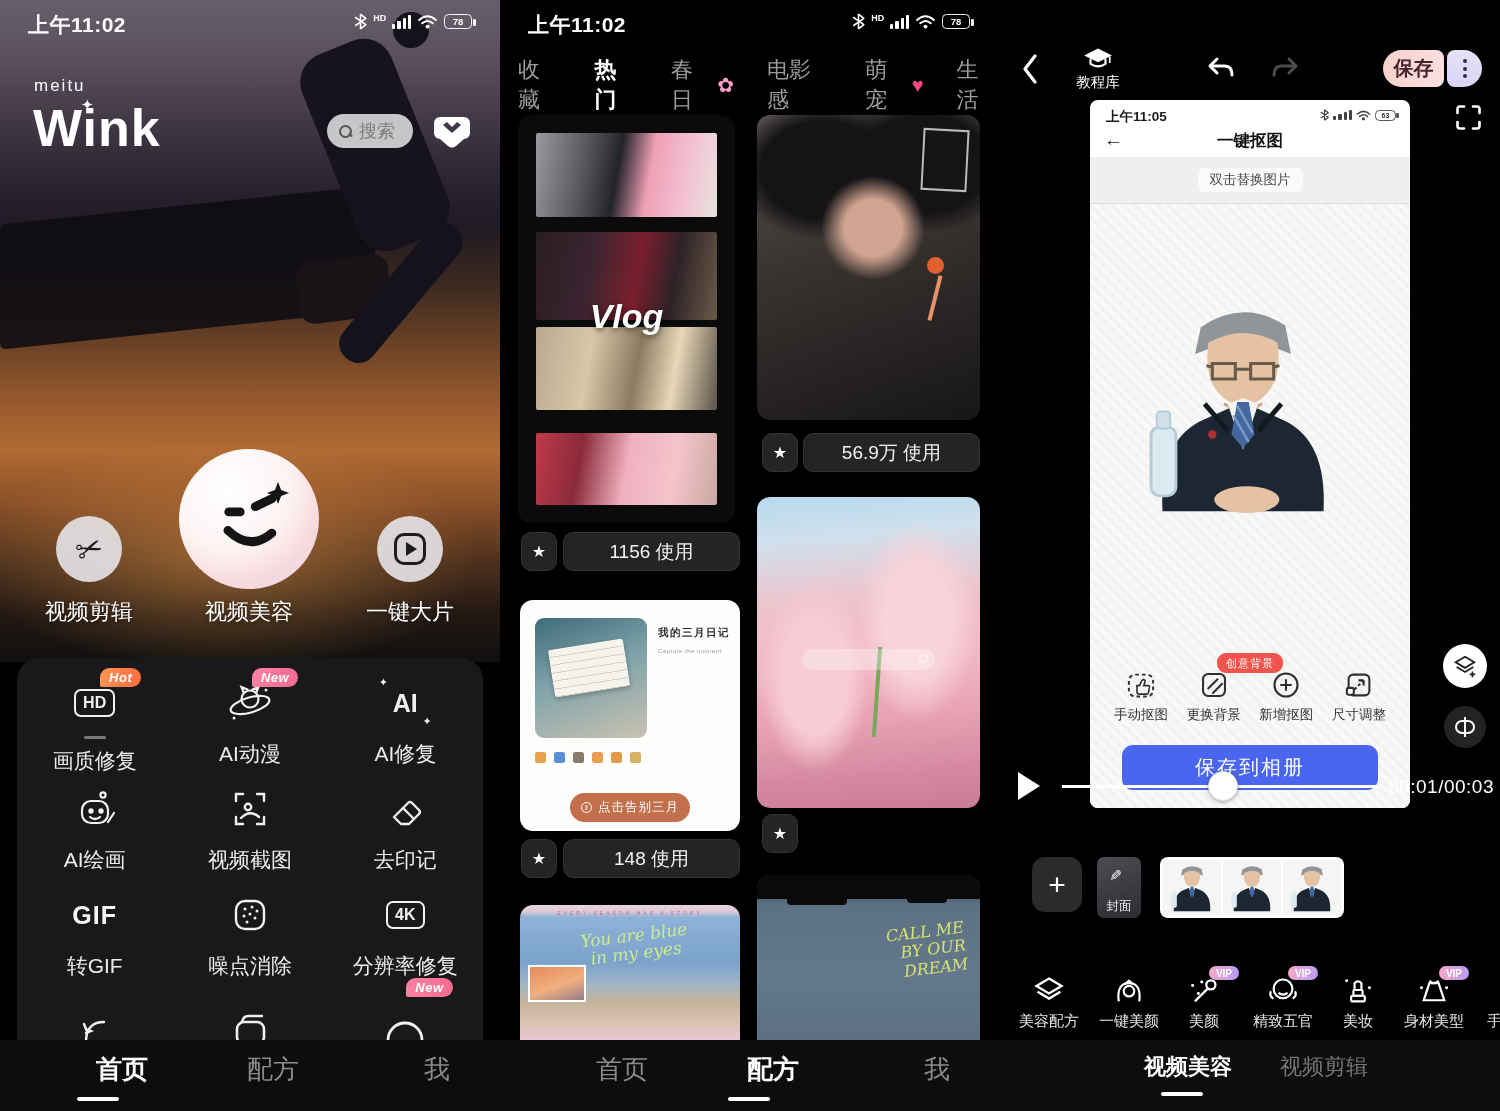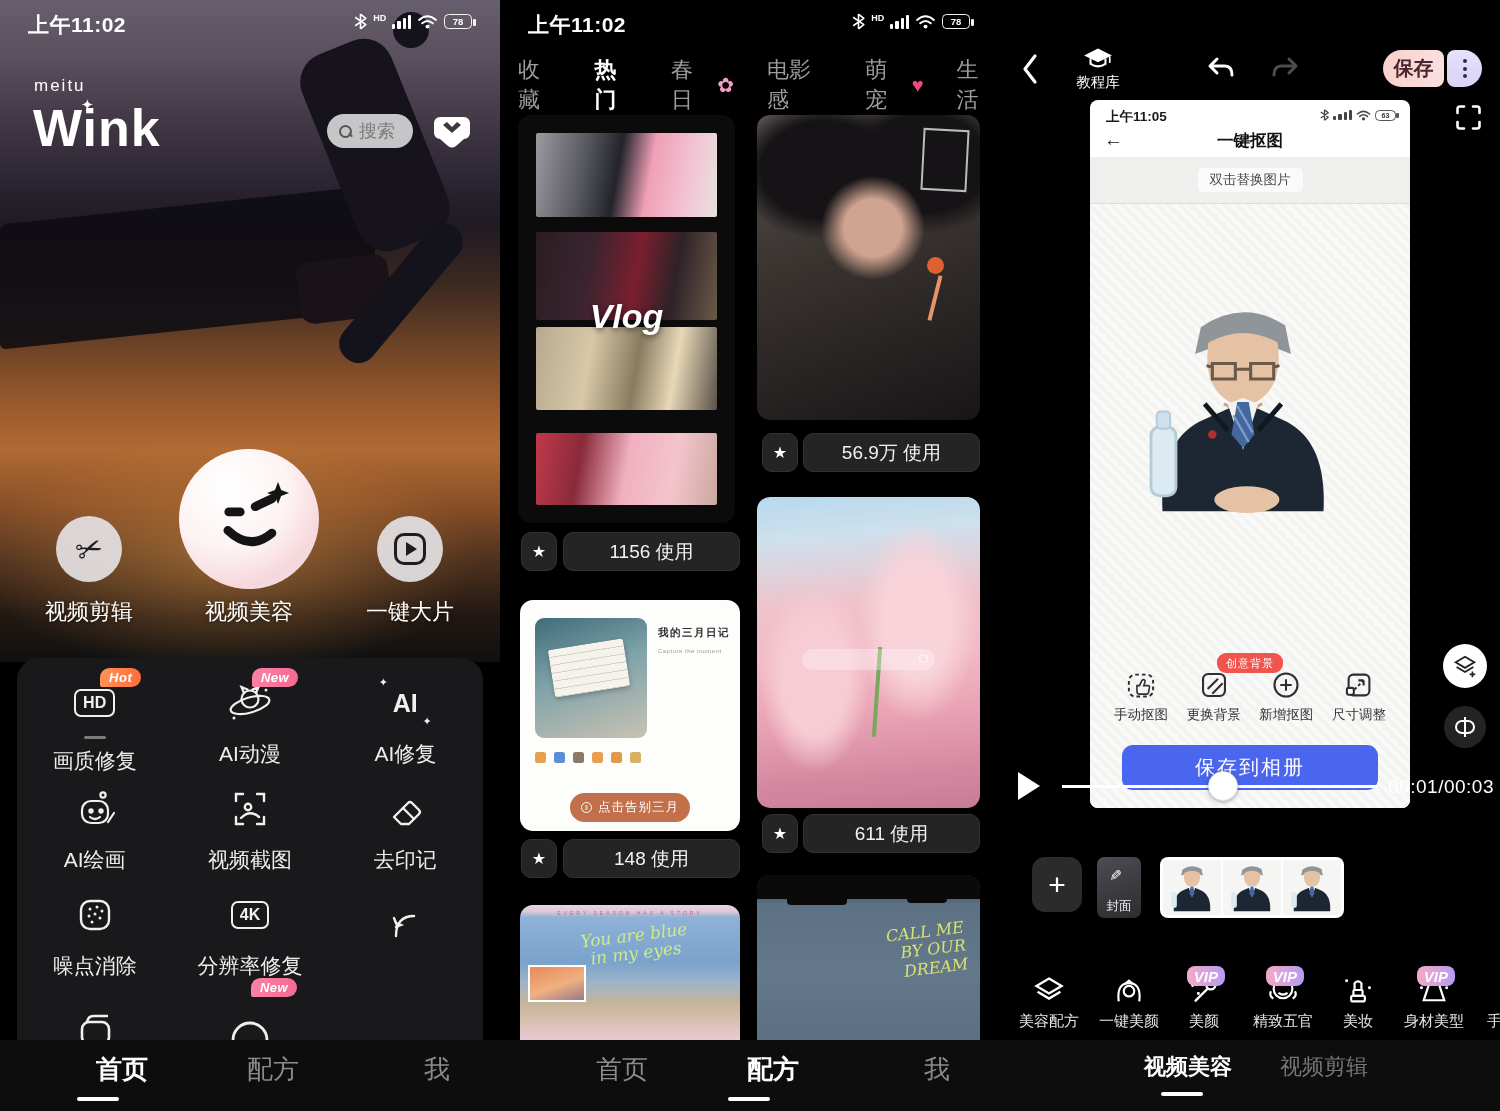--- a/index.html
+++ b/index.html
@@ -109,22 +109,22 @@
     background:repeating-linear-gradient(45deg,#f3f3f1 0 4px,#f9f9f8 4px 8px)}
   .ptool{display:flex;flex-direction:column;align-items:center;width:66px;color:#2f2f2f}
   .ptool .plbl{margin-top:6px;font-size:13.5px;color:#333;white-space:nowrap}
   .cbadge{position:absolute;background:#f0544c;color:#fff;font-size:11px;padding:2.5px 9px;
     border-radius:9px;z-index:4;letter-spacing:1px}
   .bluebtn{position:absolute;left:32px;right:32px;top:645px;height:45px;background:#4b66ee;
     border-radius:11px;color:#fff;font-size:20px;display:flex;align-items:center;justify-content:center;
     letter-spacing:2px;z-index:2}
   .rtool{position:absolute;top:975px;width:78px;display:flex;flex-direction:column;align-items:center;color:#fff}
   .rtool .rlbl{margin-top:7px;font-size:15px;color:#e6e6e6;white-space:nowrap}
-  .vip{position:absolute;top:-9px;right:18px;background:linear-gradient(90deg,#f5a9c6,#b79bf4);
-    color:#fff;font-size:15px;font-weight:700;font-style:italic;padding:1.5px 7px;border-radius:8px}
+  .vip{position:absolute;top:-9px;right:4px;background:linear-gradient(90deg,#f5a9c6,#b79bf4);
+    color:#fff;font-size:10px;font-weight:700;padding:1.5px 7px;border-radius:8px}
   .circlebtn{position:absolute;border-radius:50%;display:flex;align-items:center;justify-content:center}
 </style>
 </head>
 <body>
 
 <div id="root">
 
 <div class="panel" style="left:0">
   <div class="p hero">
     <div class="p windowband"></div>
@@ -250,20 +250,26 @@
       <div class="feat">
         <span class="ic">
           <svg width="46" height="46" viewBox="0 0 46 46" fill="none" stroke="#f0f0f0" stroke-width="2.4" stroke-linecap="round" stroke-linejoin="round">
             <path d="M12 31 l14 -14 q2 -2 4 0 l7 7 q2 2 0 4 l-10 10 h-8 z"></path>
             <path d="M21 22 l11 11"></path>
           </svg>
         </span>
         <span class="lbl">去印记</span>
       </div>
 
+      <div class="feat">
+        <span class="ic">
+              <span class="giftxt">GIF</span>
+            </span>
+        <span class="lbl">转GIF</span>
+      </div>
 
       <div class="feat">
         <span class="ic">
           <svg width="46" height="46" viewBox="0 0 46 46" fill="none" stroke="#f0f0f0" stroke-width="2.4">
             <rect x="9" y="9" width="28" height="28" rx="9"></rect>
             <g fill="#f0f0f0" stroke="none">
                   <circle cx="18" cy="17" r="1.5"></circle>
                   <circle cx="25" cy="15" r="1.5"></circle>
                   <circle cx="30" cy="19" r="1.5"></circle>
                   <circle cx="17" cy="24" r="1.5"></circle>
@@ -417,21 +423,20 @@
       radial-gradient(ellipse 60px 100px at 72% 40%,#f9d3da 0%,#f9d3da 55%,rgba(249,211,218,0) 100%),
       linear-gradient(175deg,#b7d9ee 0%,#cfe0ec 14%,#efc3cb 34%,#f2b9c6 52%,#e8a2b4 70%,#d488a0 88%,#c97b96 100%)">
     <div class="p" style="left:118px;top:150px;width:4px;height:90px;background:#7aa85a;transform:rotate(4deg)"></div>
     <div class="p" style="left:45px;top:152px;width:133px;height:21px;background:rgba(255,255,255,.32);border-radius:12px">
       <span style="position:absolute;right:7px;top:5px;width:9px;height:9px;border:1.5px solid rgba(255,255,255,.85);border-radius:50%"></span>
     </div>
   </div>
   <div class="starbtn" style="left:262px;top:814px">
         <span>★</span>
       </div>
-  <div class="usepill" style="left:303px;top:814px;width:177px">611 使用</div>
 
   <div class="card" style="left:257px;top:875px;width:223px;height:165px;border-radius:13px 13px 0 0;background:linear-gradient(180deg,#2b3442 0%,#5d7185 18%,#64788c 60%,#5c7082 100%)">
     <div class="p" style="left:0;top:0;width:100%;height:24px;background:#0a0a0a"></div>
     <div class="p" style="left:30px;top:22px;width:60px;height:8px;background:#0a0a0a;border-radius:0 0 4px 4px"></div>
     <div class="p" style="left:150px;top:22px;width:40px;height:6px;background:#0a0a0a;border-radius:0 0 4px 4px"></div>
     <div class="p serif" style="right:14px;top:48px;text-align:right;font-style:italic;font-size:16px;color:#d9e272;transform:rotate(-7deg);line-height:1.15">
       <div>CALL ME</div>
           <div>BY OUR</div>
           <div>DREAM</div>
     </div>

